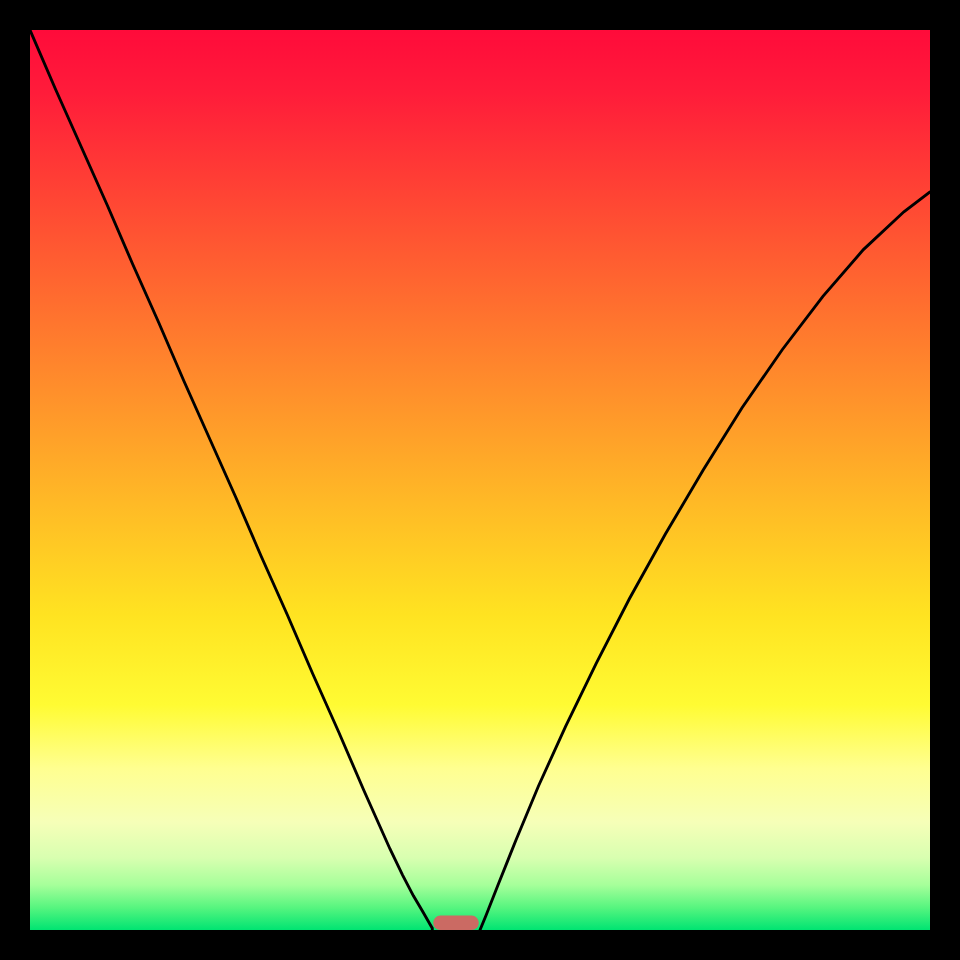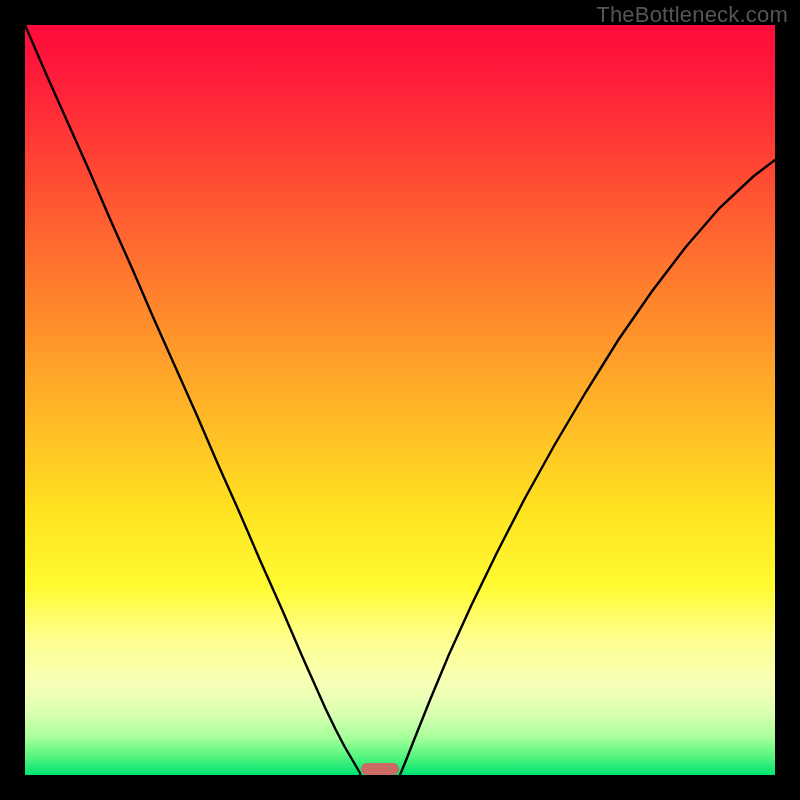--- a/index.html
+++ b/index.html
@@ -60,14 +60,13 @@
     <div class="gradient" id="grad" style="background: linear-gradient(rgb(255, 11, 58) 0%, rgb(255, 28, 58) 7%, rgb(255, 74, 51) 20%, rgb(255, 126, 45) 35%, rgb(255, 177, 39) 50%, rgb(255, 227, 33) 65%, rgb(255, 251, 51) 75%, rgb(255, 255, 144) 82%, rgb(246, 255, 184) 88%, rgb(216, 255, 176) 92%, rgb(166, 255, 154) 95%, rgb(87, 245, 127) 97.5%, rgb(0, 228, 114) 100%);"></div>
 
     <svg class="curves" viewBox="0 0 750 750" preserveAspectRatio="none">
       <path id="path-left" fill="none" stroke="#000" stroke-width="2.4" stroke-linecap="round" d="M0.00 0.00 L21.00 48.75 L42.75 97.50 L64.50 146.25 L85.50 195.00 L107.25 243.75 L128.25 292.50 L150.00 341.25 L171.75 390.00 L192.75 438.75 L214.50 487.50 L235.50 536.25 L257.25 585.00 L278.25 633.75 L300.00 682.50 L310.50 704.25 L319.50 721.50 L327.00 734.25 L332.25 743.25 L335.25 748.50 L335.25 750.00"></path>
       <path id="path-right" fill="none" stroke="#000" stroke-width="2.4" stroke-linecap="round" d="M375.00 750.00 L380.25 737.25 L390.00 712.50 L405.00 675.00 L423.75 630.00 L446.25 580.50 L471.75 528.00 L499.50 474.00 L529.50 420.00 L561.00 366.75 L593.25 315.00 L627.00 266.25 L660.75 222.00 L694.50 183.00 L728.25 151.50 L750.00 135.00"></path>
     </svg>
 
     <div class="marker" id="marker" style="left: 354.75px; top: 744px; background: rgb(203, 106, 99);"></div>
   </div>
 
-  <div class="watermark">TheBottleneck.com</div>
 </div>
 
 </body></html>

